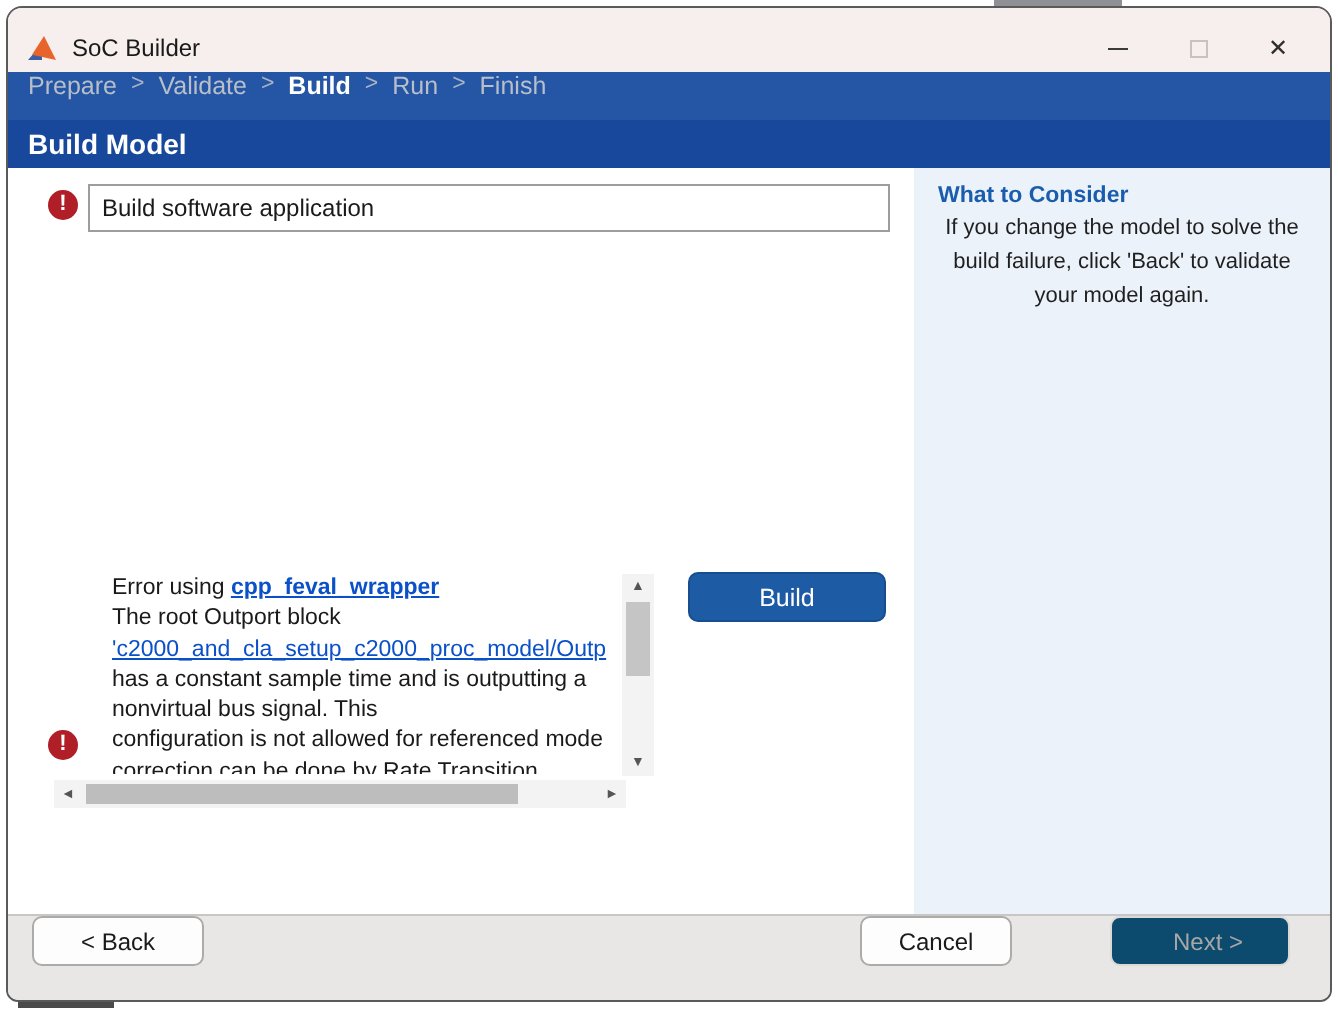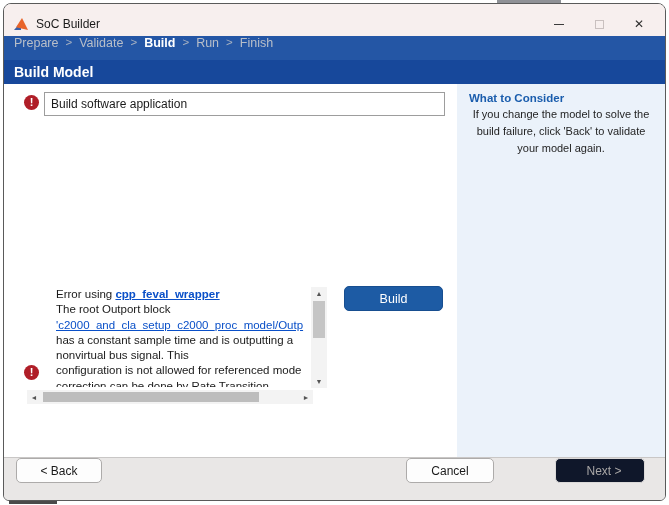--- a/index.html
+++ b/index.html
@@ -76,22 +76,22 @@
   .sidepanel { flex:0 0 208px; background:#ebf2fa; padding:8px 12px 0 12px; }
   .panel-title { color:#1a5dad; font-weight:bold; font-size:11.5px; margin-bottom:2px; }
   .panel-body { color:#1f1f1f; font-size:11px; line-height:17px;text-align:center; }
 
   .footer { flex:0 0 43px; background:#e9e7e6; border-top:1px solid #c9c7c6;
     display:flex; align-items:flex-start; padding:0 20px 0 12px;gap:43px; }
   .btn { height:25px; border-radius:5px; font-size:12px; display:flex; align-items:center;
     justify-content:center; cursor:pointer; }
   .btn-light { background:#fdfdfd; border:1px solid #adabaa; color:#1a1a1a; }
   .back-btn { width:86px; }
-  .cancel-btn { width:88px; margin-left:auto; }
-  .next-btn { width:90px; margin-left:18px; background:#0f172a; border:1px solid #dbd9d8;
+  .cancel-btn { width:76px; margin-left:auto; }
+  .next-btn { width:90px; margin-left:6px; background:#0c4a6e; border:1px solid #dbd9d8;
     color:#a9a7a6; cursor:default;padding-left:8px; }
 </style>
 </head>
 <body>
 
 <div class="stage">
   <div class="sliver-top"></div>
   <div class="sliver-bottom"></div>
 
   <div class="window">

